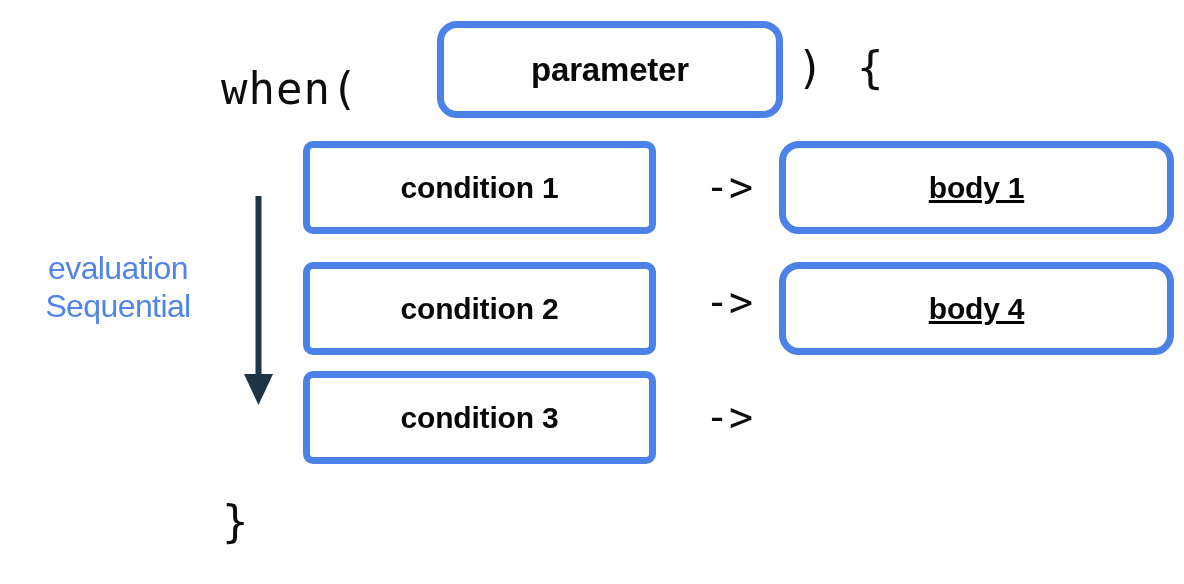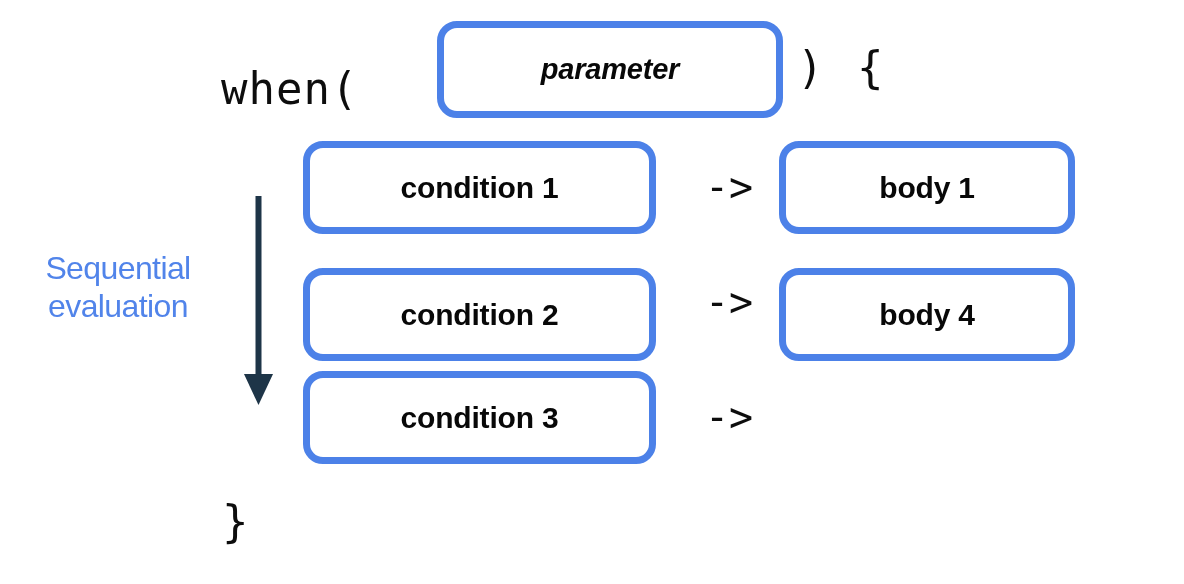--- a/index.html
+++ b/index.html
@@ -45,27 +45,27 @@
   .rbox .rbox-label {
     font-family: "Liberation Sans", sans-serif;
     font-weight: 700;
     font-size: 30px;
     color: #080808;
     letter-spacing: -0.2px;
     white-space: nowrap;
   }
 
   #box-parameter { left: 437px; top: 21px;  width: 346px; height: 97px; }
-  #box-parameter .rbox-label { font-size: 29px; font-style: italic; }
+  #box-parameter .rbox-label { font-size: 33px; }
 
-  .box-condition { left: 303px; width: 353px; height: 93px; }
-  .box-body      { left: 779px; width: 296px; height: 93px; }
+  .box-condition { left: 303px; width: 353px; height: 93px; border-radius: 10px; }
+  .box-body      { left: 779px; width: 395px; height: 93px; text-decoration: underline; }
 
   .row-1 { top: 141px; }
-  .row-2 { top: 268px; }
+  .row-2 { top: 262px; }
   .row-3 { top: 371px; justify-content: center; }
 
   
   .arrow-glyph {
     position: absolute;
     left: 679px;
     width: 100px;
     text-align: center;
     font-family: "DejaVu Sans Mono", "Liberation Mono", monospace;
     font-size: 40px;
@@ -133,22 +133,22 @@
   </div>
 
   <div class="rbox box-condition row-3">
     <span class="rbox-label">condition 3</span>
   </div>
   <span class="arrow-glyph row-3">-&gt;</span>
 
   <span class="code-glyph" id="brace-close">}</span>
 
   <div id="seq-label">
+    <span class="seq-line">evaluation</span>
     <span class="seq-line">Sequential</span>
-    <span class="seq-line">evaluation</span>
   </div>
 
   <svg id="seq-arrow" viewBox="0 0 42 215">
     <line x1="20.5" y1="4" x2="20.5" y2="184" stroke="#1e3548" stroke-width="6"></line>
     <polygon points="6,182 35,182 20.5,213" fill="#1e3548"></polygon>
   </svg>
 
 </div>
 
 </body></html>

